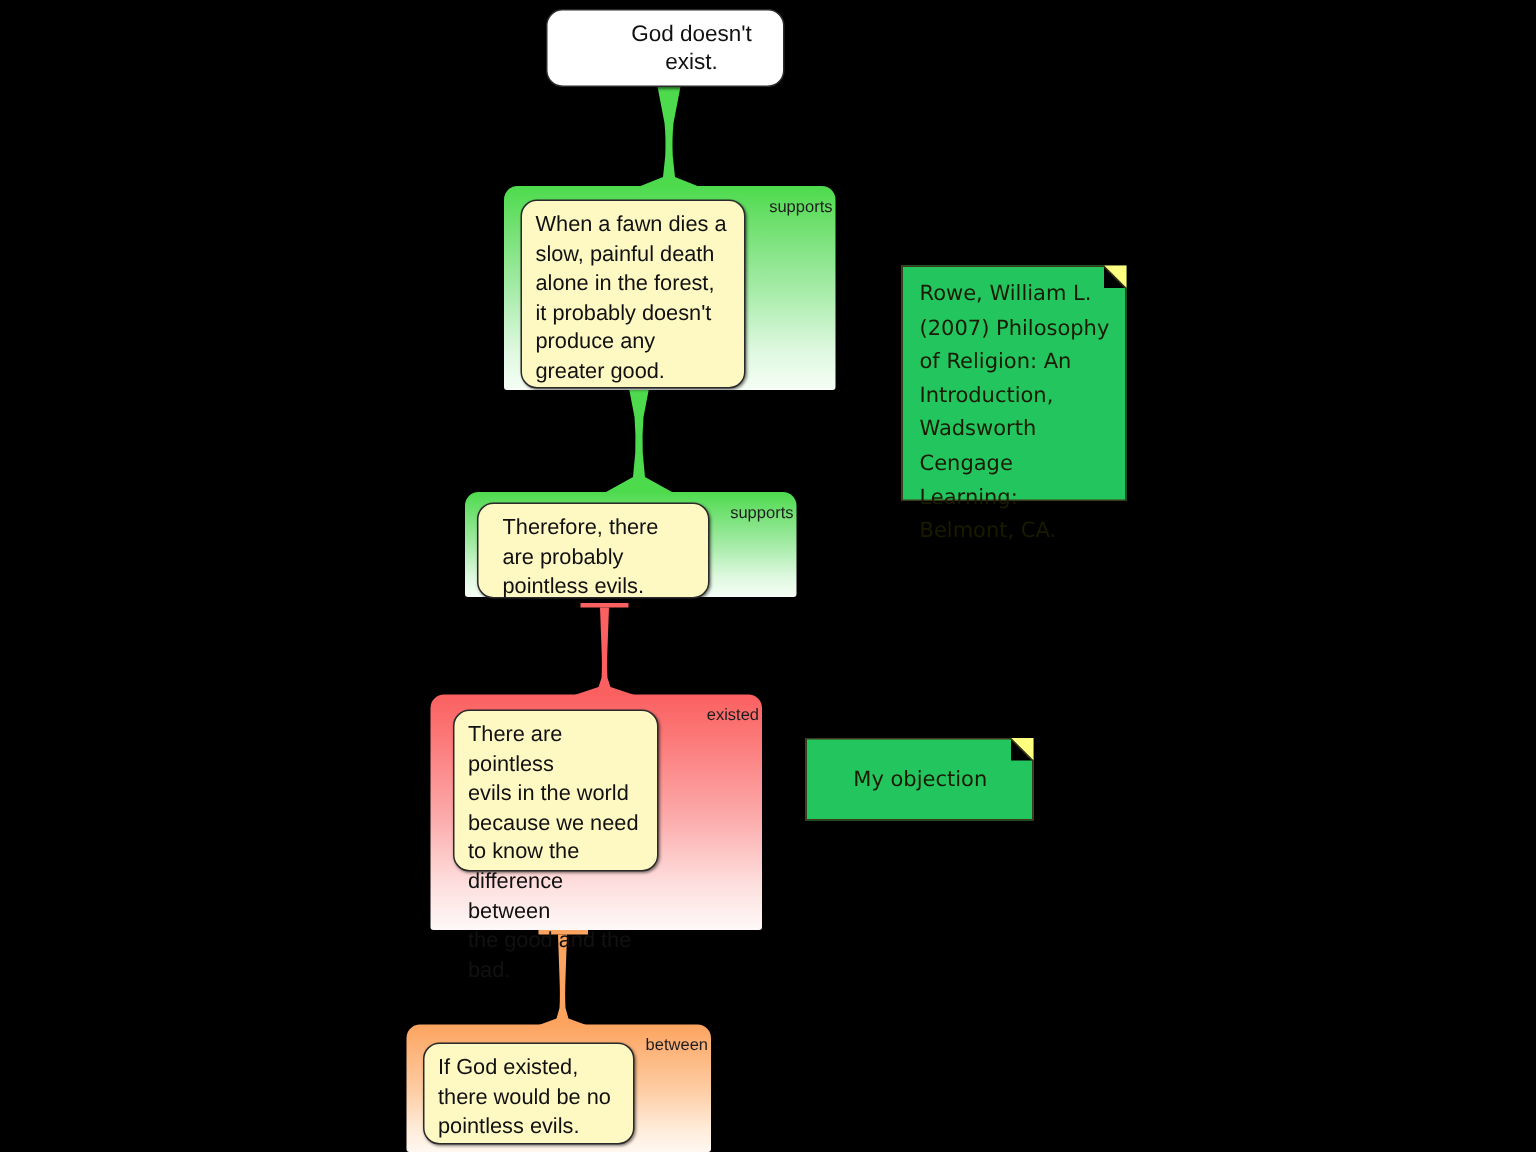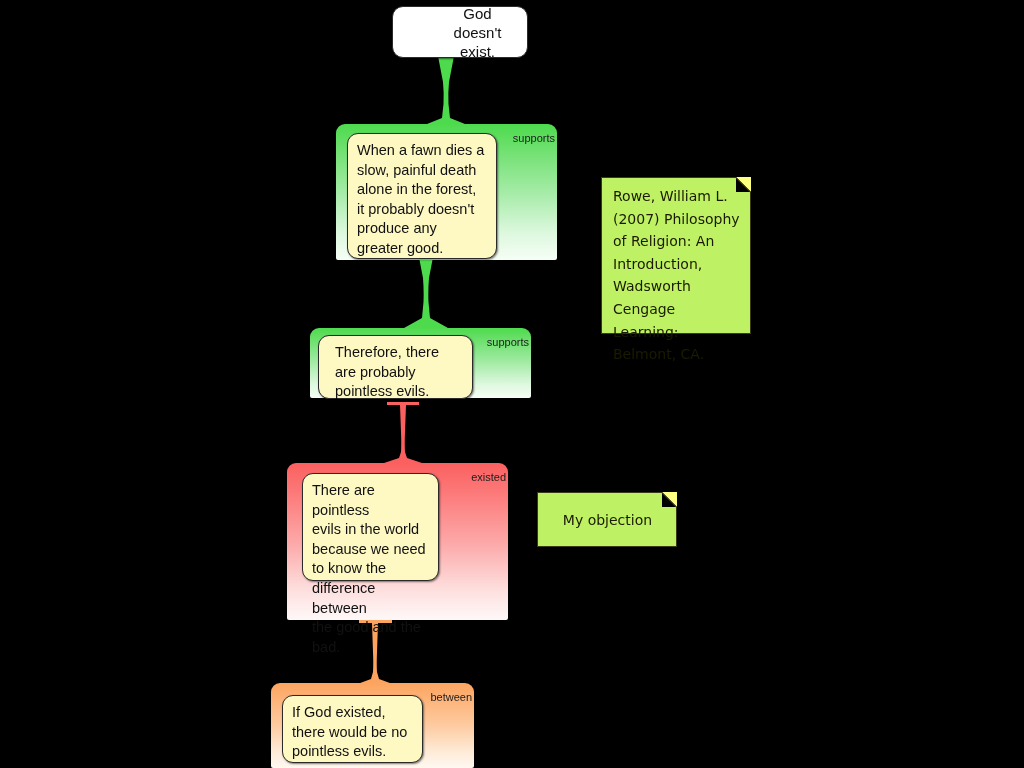--- a/index.html
+++ b/index.html
@@ -86,21 +86,21 @@
     font-size: 14.5px;
     color: #111111;
     line-height: 19.6px;
     text-align: left;
     white-space: pre-line;
   }
 
   
   .note {
     position: absolute;
-    background: #bef264;
+    background: #22c55e;
     border: 1px solid #3a3a18;
     box-sizing: border-box;
     z-index: 5;
     font-family: "DejaVu Sans", sans-serif;
     box-shadow: 1px 1px 2px rgba(0,0,0,0.5);
   }
   .note .note-text {
     display: block;
     font-size: 14px;
     color: #1a1a00;
@@ -165,21 +165,21 @@
     </svg>
   </div>
 
   <div class="connector" style="left:346px; top:620px; width:58px; height:68px;">
     <svg width="58" height="68" viewBox="0 0 58 68">
       <rect x="13" y="0" width="33" height="3" fill="#fca45f"></rect>
       <path d="M26 3 L32 3 L31 32 Q30.5 44 31 52 L33 59 L52 66 L58 68 L0 68 L6 66 L25 59 L27 52 Q27.5 44 27 32 Z" fill="#fca45f"></path>
     </svg>
   </div>
 
-  <div class="root-box" style="left:392px; top:6px; width:136px; height:52px;padding-left:35px;">
+  <div class="root-box" style="left:364px; top:6px; width:159px; height:52px;padding-left:35px;">
     <span class="claim-text">God doesn't exist.</span>
   </div>
 
   <div class="panel supports" style="left:336px; top:124px; width:221px; height:136px;">
     <span class="panel-label">supports</span>
   </div>
   <div class="claim-card" style="left:347px; top:133px; width:150px; height:126px;">
     <span class="claim-text">When a fawn dies a
 slow, painful death
 alone in the forest,
@@ -223,18 +223,18 @@
     <span class="fold"></span>
     <span class="note-text">Rowe, William L.
 (2007) Philosophy
 of Religion: An
 Introduction,
 Wadsworth
 Cengage Learning:
 Belmont, CA.</span>
   </div>
 
-  <div class="note centered" style="left:537px; top:492px; width:140px; height:55px;">
+  <div class="note centered" style="left:537px; top:492px; width:152px; height:55px;">
     <span class="fold"></span>
     <span class="note-text">My objection</span>
   </div>
 
 </div>
 
 </body></html>

